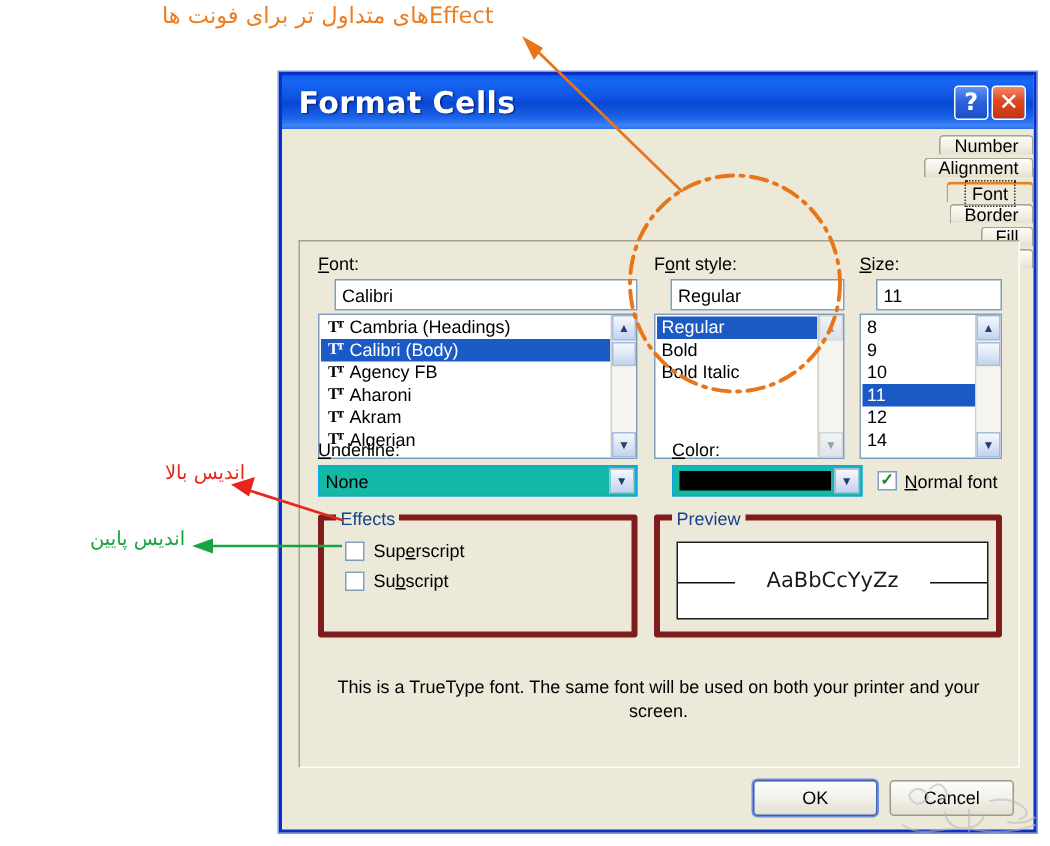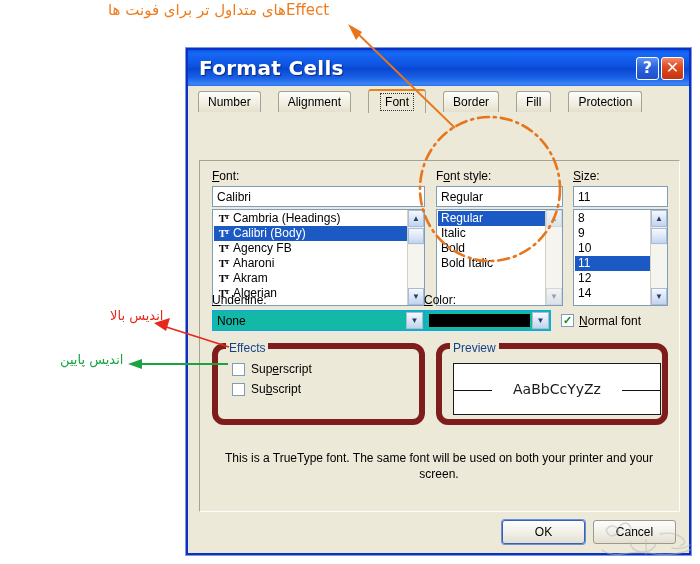--- a/index.html
+++ b/index.html
@@ -72,43 +72,43 @@
     line-height:1;
   }
   #btn-help { background:linear-gradient(to bottom,#5f94f5,#2b63dd 45%,#1c4fc8); }
   #btn-close{ background:linear-gradient(to bottom,#f08a6c,#e04a22 42%,#c23410); }
 
   
   #tabstrip {
     height:26px;
     padding:4px 0 0 10px;
     display:flex; align-items:flex-end;
-    gap:17px;
+    gap:2px;
     background:#ECE9D8;
+    flex-direction:column;
   }
   .tab {
     height:21px;
     padding:0 9px;
     font-size:12px;
     color:#000;
     background:linear-gradient(to bottom,#fdfdf8,#f1eee0 60%,#e4e0ce);
     border:1px solid #a5a396;
     border-bottom:none;
     border-radius:3px 3px 0 0;
     display:flex; align-items:center;
     line-height:1;
   }
   .tab.active {
     background:#ECE9D8;
     border-top:2px solid #E8811A;
     height:24px;
     position:relative; top:1px;
     padding:0 14px;
     z-index:3;
-    margin-top:24px;
   }
   .tab.active .tab-lab {
     outline:1px dotted #333;
     outline-offset:2px;
     padding:0 2px;
   }
   #tabpanel {
     position:absolute;
     left:11px; top:110px;
     width:481px; height:352px;
@@ -127,21 +127,21 @@
     font-size:12px;
     padding:2px 4px;
     line-height:16px;
   }
 
   
   #col-font  { position:absolute; left:12px;  top:8px;  width:213px; }
   #col-style { position:absolute; left:236px; top:8px;  width:127px; }
   #col-size  { position:absolute; left:373px; top:8px;  width:95px;  }
 
-  .combo-val { height:21px; }
+  .combo-val { height:21px;margin-left:11px; }
   .listbox {
     margin-top:2px;
     background:#fff;
     border:1px solid #7f9db9;
     height:97px;
     display:flex;
     overflow:hidden;
     position:relative;
   }
   .listitems { flex:1; padding:1px 0 0 1px; overflow:hidden; }
@@ -178,21 +178,21 @@
   }
   .sthumb {
     height:16px; margin:1px 0;
     background:linear-gradient(to bottom,#f6f8fd,#dce6f7 55%,#c2d3ee);
     border:1px solid #a7bcdc;
   }
   .strack { flex:1; background:#f5f4ee; }
 
   
   #row-underline { position:absolute; left:12px; top:132px; width:213px; }
-  #row-color     { position:absolute; left:224px; top:132px; width:232px; }
+  #row-color     { position:absolute; left:248px; top:132px; width:232px; }
   .dropdown {
     height:21px;
     background:#14b8a6;
     border:1px solid #0ea5e9;
     display:flex; align-items:center;
     padding-left:4px;
     font-size:12px;
   }
   .dd-arrow {
     margin-left:auto;
@@ -212,22 +212,22 @@
     width:13px; height:13px;
     background:#fff; border:1px solid #7f9db9;
     display:inline-flex; align-items:center; justify-content:center;
     font-size:11px; color:#1a8a2a; font-weight:bold;
     flex:none; line-height:1;
   }
 
   
   .group {
     position:absolute;
-    border:6px solid #7f1d1d;
-    border-radius:12px;
+    border:4px solid #7f1d1d;
+    border-radius:2px;
   }
   .group > .gtitle {
     position:absolute; top:-8px; left:8px;
     background:#ECE9D8;
     padding:0 3px;
     font-size:12px;
     color:#15428B;
   }
   #grp-effects { left:12px; top:182px; width:213px; height:82px; }
   #grp-preview { left:236px; top:182px; width:232px; height:82px; }
@@ -365,23 +365,20 @@
       </div>
     </div>
 
     <div id="col-style">
       <div class="lbl">F<u>o</u>nt style:</div>
       <div class="field combo-val" style="margin-top:3px;">Regular</div>
       <div class="listbox">
         <div class="listitems">
           <div class="litem sel">
             <span>Regular</span>
-          </div>
-          <div class="litem">
-            <span>Italic</span>
           </div>
           <div class="litem">
             <span>Bold</span>
           </div>
           <div class="litem">
             <span>Bold Italic</span>
           </div>
         </div>
         <div class="sbar">
           <div class="sbtn" style="opacity:.45;">▲</div>

